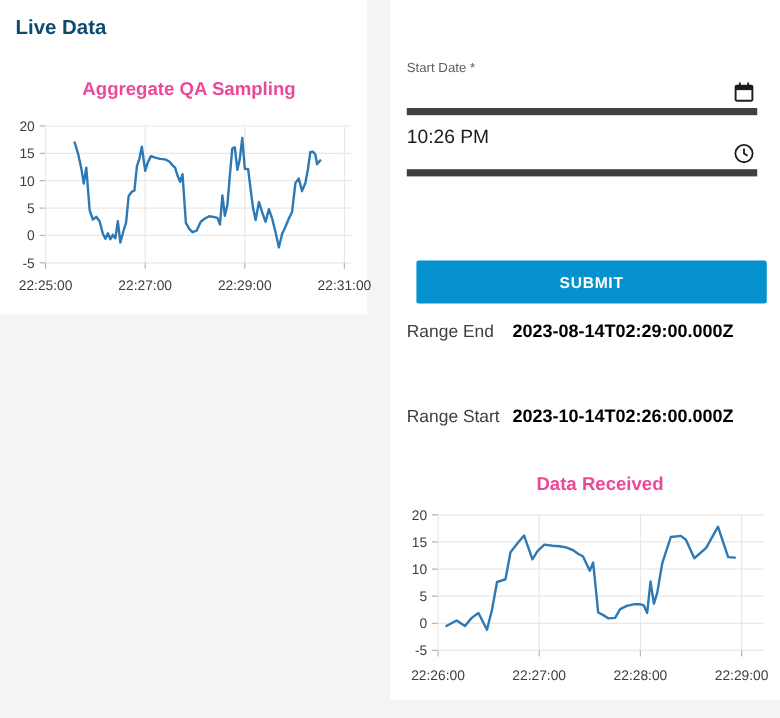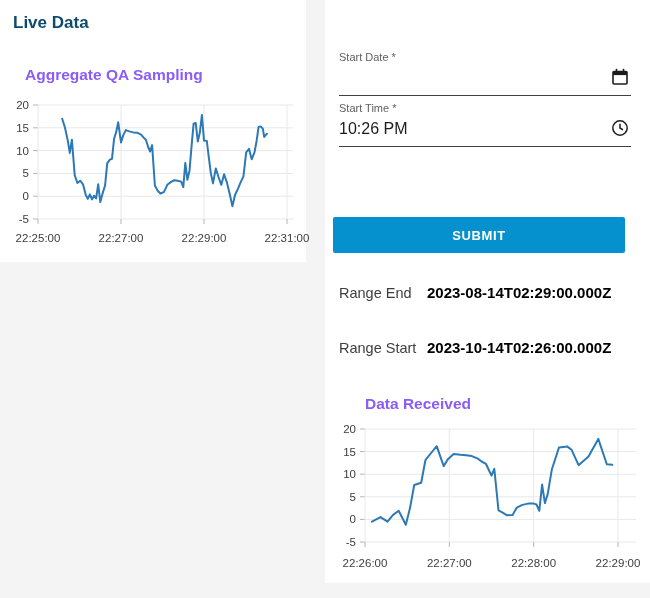--- a/index.html
+++ b/index.html
@@ -12,62 +12,62 @@
   }
   .card { position:absolute; background:#ffffff; }
   #live-card  { left:0;   top:0; width:306px; height:262px; }
   #hist-card  { left:325px; top:0; width:325px; height:583px; }
 
   .panel-heading {
     position:absolute; left:13px; top:13px;
     font-size:17px; font-weight:bold; color:#0c4a6e;
   }
   .chart-title {
-    position:absolute; 
-    font-size:15.5px; font-weight:bold; color:#8b5cf6;
+    position:absolute; text-align:center;
+    font-size:15.5px; font-weight:bold; color:#ec4899;
   }
   #live-chart-title { left:25px; top:66px; width:265px; }
   #recv-chart-title { left:40px; top:395px; width:270px; }
 
   svg.chart { position:absolute; overflow:visible; }
   #svg-live { left:0; top:90px; }
   #svg-hist { left:0; top:418px; }
   svg.chart text { font-family:"Liberation Sans",sans-serif; font-size:11.5px; fill:#3d3d3d; }
 
   .field {
     position:absolute; left:14px; width:292px;
-    border-bottom:1px solid #404040;
+    border-bottom:6px solid #404040;
   }
   #field-date   { top:50px;  height:46px; }
   #field-time   { top:101px; height:46px; }
   #field-window { top:151px; height:46px; }
   .field-label {
     display:block; font-size:11px; color:#5f5f5f; line-height:14px;
   }
   .field input {
     width:calc(100% - 28px);
     border:none; outline:none; background:transparent;
     font-family:"Liberation Sans",sans-serif;
     font-size:16px; color:#1c1c1c; height:28px; padding:0;
   }
   .field.no-icon input { width:100%; }
   .field-icon {
     position:absolute; right:2px; top:18px; width:18px; height:18px;
     cursor:pointer;
   }
 
   #submit-btn {
-    position:absolute; left:8px; top:217px; width:292px; height:36px;
+    position:absolute; left:22px; top:217px; width:292px; height:36px;
     background:#0591cd; color:#ffffff; border:none; border-radius:2px;
     font-family:"Liberation Sans",sans-serif;
     font-size:13px; font-weight:bold; letter-spacing:0.6px; cursor:pointer;
   }
 
   .range-row { position:absolute; left:14px; width:300px; height:20px; }
-  #range-end-row   { top:284px;text-decoration:underline; }
+  #range-end-row   { top:268px;text-decoration:underline; }
   #range-start-row { top:339px; }
   .range-label { position:absolute; left:0; font-size:14.5px; color:#3e3e3e; top:1px; }
   .range-value { position:absolute; left:88px; font-size:15px; font-weight:bold; color:#000000; top:0; white-space:nowrap; }
 </style>
 </head>
 <body>
 
 <div id="live-card" class="card">
   <div class="panel-heading">Live Data</div>
   <div id="live-chart-title" class="chart-title">Aggregate QA Sampling</div>
@@ -112,21 +112,20 @@
     <label class="field-label">Start Date *</label>
     <svg class="field-icon" viewBox="0 0 18 18">
       <rect x="2" y="3.5" width="14" height="12.5" rx="1" fill="none" stroke="#1c1c1c" stroke-width="1.6"></rect>
       <rect x="2" y="3.5" width="14" height="3.6" fill="#1c1c1c"></rect>
       <line x1="5.5" y1="0.8" x2="5.5" y2="4" stroke="#1c1c1c" stroke-width="1.6"></line>
       <line x1="12.5" y1="0.8" x2="12.5" y2="4" stroke="#1c1c1c" stroke-width="1.6"></line>
     </svg>
   </div>
 
   <div id="field-time" class="field">
-    <label class="field-label">Start Time *</label>
     <input type="text" value="10:26 PM" style="">
     <svg class="field-icon" viewBox="0 0 18 18">
       <circle cx="9" cy="9" r="7.2" fill="none" stroke="#1c1c1c" stroke-width="1.5"></circle>
       <polyline points="9,4.8 9,9 12,10.8" fill="none" stroke="#1c1c1c" stroke-width="1.5"></polyline>
     </svg>
   </div>
 
 
   <button id="submit-btn">SUBMIT</button>
 

